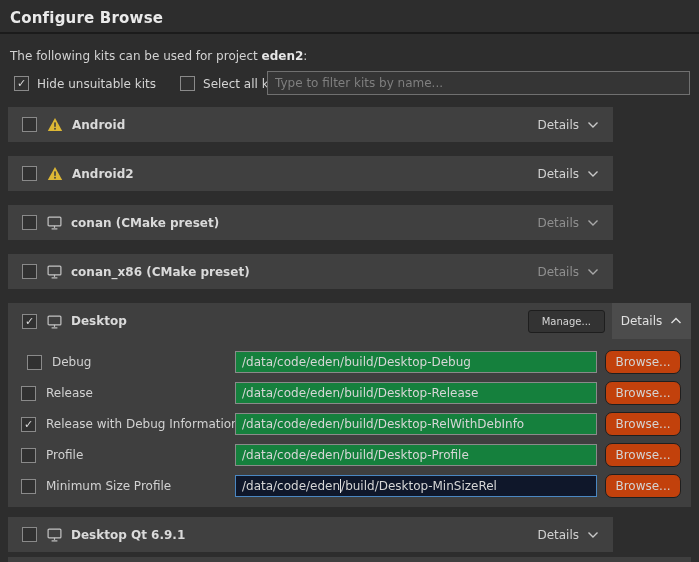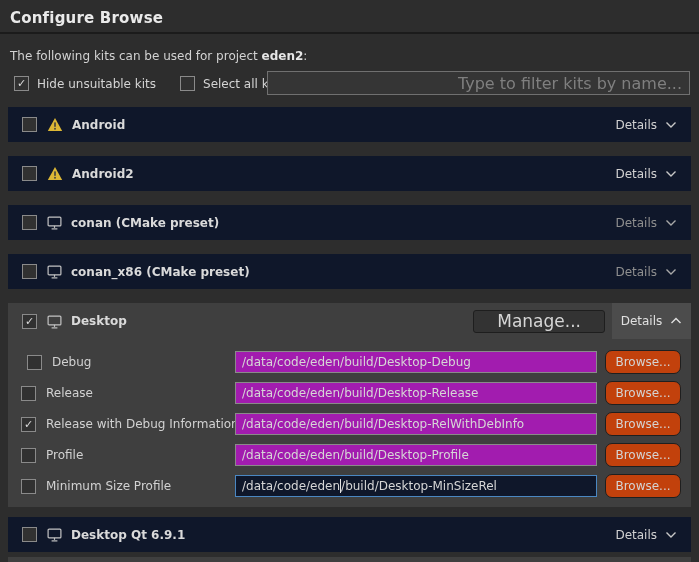--- a/index.html
+++ b/index.html
@@ -11,44 +11,44 @@
   .subtitle{position:absolute;left:10px;top:49px;font-size:12px;color:#d2d2d2;}
   .subtitle b{color:#e6e6e6;}
 
   .controls{position:absolute;left:14px;top:76px;display:flex;align-items:center;font-size:12px;}
   .cb{width:15px;height:15px;box-sizing:border-box;border:1px solid #8a8a8a;background:#313131;
       display:flex;align-items:center;justify-content:center;font-size:11px;line-height:1;color:#dcdcdc;flex:0 0 auto;}
   .cb-label{margin-left:8px;color:#d4d4d4;}
   .gap22{width:24px;}
 
   .filter-input{position:absolute;left:267px;top:71px;width:423px;height:24px;box-sizing:border-box;
-      background:#353535;border:1px solid #707070;color:#d6d6d6;font-size:16px;padding:0 7px;
-      font-family:"DejaVu Sans","Liberation Sans",sans-serif;outline:none;text-align:right;}
+      background:#353535;border:1px solid #707070;color:#d6d6d6;font-size:12px;padding:0 7px;
+      font-family:"DejaVu Sans","Liberation Sans",sans-serif;outline:none;}
   .filter-input::placeholder{color:#7f7f7f;opacity:1;}
 
-  .kit-row{position:absolute;left:8px;width:683px;height:35px;background:#0f172a;
+  .kit-row{position:absolute;left:8px;width:605px;height:35px;background:#404040;
       display:flex;align-items:center;padding:0 14px;box-sizing:border-box;}
   .kit-icon{margin-left:10px;display:flex;align-items:center;flex:0 0 auto;}
   .kit-name{margin-left:9px;font-size:12px;font-weight:bold;color:#dadada;}
   .details-group{margin-left:auto;display:flex;align-items:center;gap:8px;font-size:12px;color:#d2d2d2;cursor:default;}
   .details-group.muted{color:#8f8f8f;}
   .details-group.muted svg polyline{stroke:#a8a8a8;}
 
   .panel{position:absolute;left:8px;top:303px;width:683px;height:204px;background:#3f3f3f;}
   .panel-header{height:36px;display:flex;align-items:center;padding-left:14px;box-sizing:border-box;}
-  .manage-btn{margin-left:auto;margin-right:7px;height:23px;padding:0 23px;background:#333333;
-      border:1px solid #1e1e1e;border-radius:3px;color:#d6d6d6;font-size:17px;
+  .manage-btn{margin-left:auto;margin-right:7px;height:23px;padding:0 13px;background:#333333;
+      border:1px solid #1e1e1e;border-radius:3px;color:#d6d6d6;font-size:10px;
       display:flex;align-items:center;justify-content:center;font-family:inherit;}
   .details-open{width:79px;height:36px;background:#4c4c4c;display:flex;align-items:center;
       justify-content:center;gap:8px;font-size:12px;color:#e0e0e0;}
 
   .cfg-row{position:absolute;left:13px;right:10px;height:26px;display:flex;align-items:center;}
   .cfg-label{margin-left:10px;font-size:12px;color:#d2d2d2;}
   .path-input{position:absolute;left:214px;top:2px;width:362px;height:22px;box-sizing:border-box;
-      background:#a21caf;border:1px solid #8a8a8a;color:#d6d6d6;font-size:12px;padding:0 6px;
+      background:#15803d;border:1px solid #8a8a8a;color:#d6d6d6;font-size:12px;padding:0 6px;
       font-family:"DejaVu Sans","Liberation Sans",sans-serif;outline:none;}
   .path-input.focused{display:flex;align-items:center;border:1px solid #4a87c2;background:#0f172a;white-space:pre;}
   .caret{width:1px;height:14px;background:#e3e3e3;flex:0 0 auto;}
   .browse-btn{margin-left:auto;width:76px;height:24px;background:#c2410c;border:1px solid #1f1f1f;
       border-radius:7px;color:#d4d4d4;font-size:12px;display:flex;align-items:center;justify-content:center;
       font-family:inherit;box-sizing:border-box;}
 
   .bottom-sliver{position:absolute;left:8px;top:557px;width:683px;height:5px;background:#3f3f3f;}
   svg{display:block;}
 </style>

